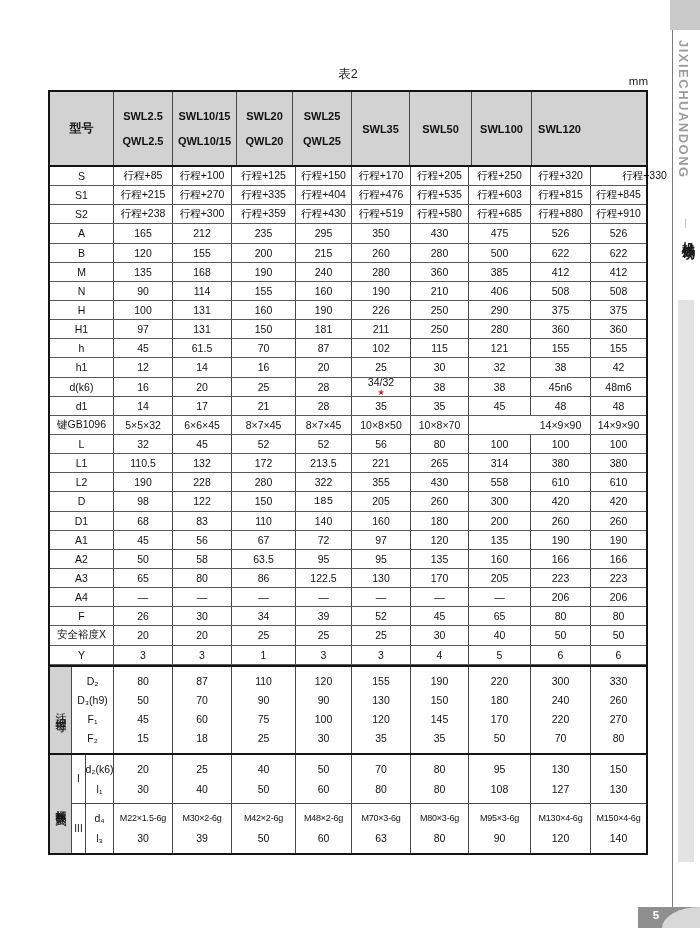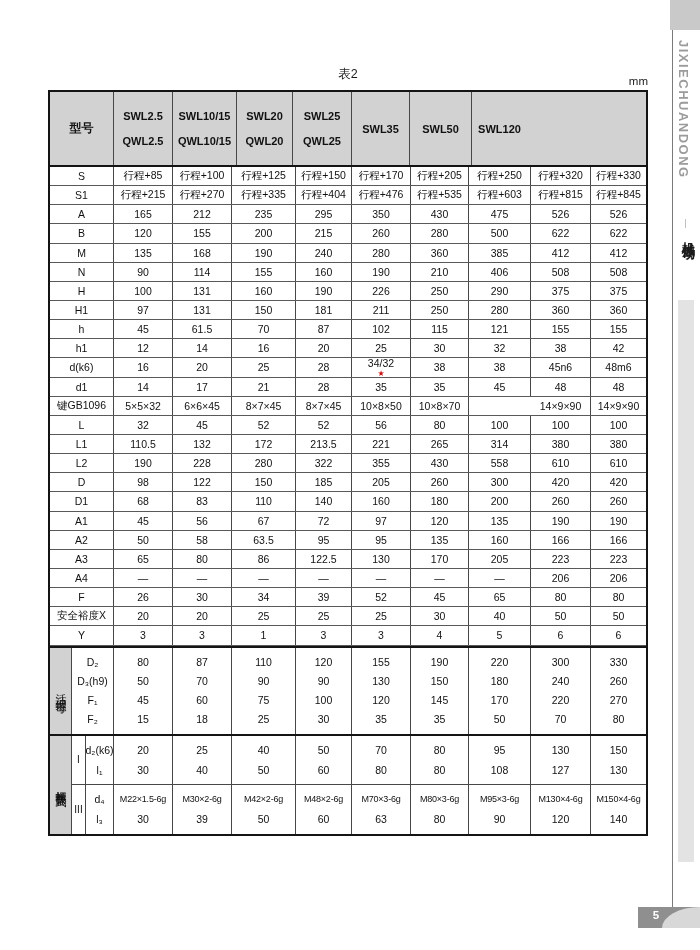--- a/index.html
+++ b/index.html
@@ -92,49 +92,64 @@
         <div class="t-cell" style="width: 59px;">
           <div>SWL25</div>
           <div>QWL25</div>
         </div>
         <div class="t-cell" style="width: 58px;">
           <div>SWL35</div>
         </div>
         <div class="t-cell" style="width: 62px;">
           <div>SWL50</div>
         </div>
+        <div class="t-cell" style="width: 60px;">
+          <div>SWL100</div>
+        </div>
         <div class="t-cell last" style="width: 55px;">
           <div>SWL120</div>
         </div>
       </div>
       <div class="t-row">
         <div class="t-cell row-label" style="width: 64px;">S</div>
         <div class="t-cell" style="width: 59px;">行程+85</div>
         <div class="t-cell" style="width: 59px;">行程+100</div>
         <div class="t-cell" style="width: 64px;">行程+125</div>
         <div class="t-cell" style="width: 56px;">行程+150</div>
         <div class="t-cell" style="width: 59px;">行程+170</div>
         <div class="t-cell" style="width: 58px;">行程+205</div>
         <div class="t-cell" style="width: 62px;">行程+250</div>
         <div class="t-cell" style="width: 60px;">行程+320</div>
-        <div class="t-cell last" style="width: 55px;">行程+330</div>
+        <div class="t-cell last" style="width: 55px; margin-left: 26px;">行程+330</div>
       </div>
       <div class="t-row">
         <div class="t-cell row-label" style="width: 64px;">S1</div>
         <div class="t-cell" style="width: 59px;">行程+215</div>
         <div class="t-cell" style="width: 59px;">行程+270</div>
         <div class="t-cell" style="width: 64px;">行程+335</div>
         <div class="t-cell" style="width: 56px;">行程+404</div>
         <div class="t-cell" style="width: 59px;">行程+476</div>
         <div class="t-cell" style="width: 58px;">行程+535</div>
         <div class="t-cell" style="width: 62px;">行程+603</div>
         <div class="t-cell" style="width: 60px;">行程+815</div>
         <div class="t-cell last" style="width: 55px;">行程+845</div>
       </div>
       <div class="t-row">
+        <div class="t-cell row-label" style="width: 64px;">S2</div>
+        <div class="t-cell" style="width: 59px;">行程+238</div>
+        <div class="t-cell" style="width: 59px;">行程+300</div>
+        <div class="t-cell" style="width: 64px;">行程+359</div>
+        <div class="t-cell" style="width: 56px;">行程+430</div>
+        <div class="t-cell" style="width: 59px;">行程+519</div>
+        <div class="t-cell" style="width: 58px;">行程+580</div>
+        <div class="t-cell" style="width: 62px;">行程+685</div>
+        <div class="t-cell" style="width: 60px;">行程+880</div>
+        <div class="t-cell last" style="width: 55px;">行程+910</div>
+      </div>
+      <div class="t-row">
         <div class="t-cell row-label" style="width: 64px;">A</div>
         <div class="t-cell" style="width: 59px;">165</div>
         <div class="t-cell" style="width: 59px;">212</div>
         <div class="t-cell" style="width: 64px;">235</div>
         <div class="t-cell" style="width: 56px;">295</div>
         <div class="t-cell" style="width: 59px;">350</div>
         <div class="t-cell" style="width: 58px;">430</div>
         <div class="t-cell" style="width: 62px;">475</div>
         <div class="t-cell" style="width: 60px;">526</div>
         <div class="t-cell last" style="width: 55px;">526</div>
@@ -293,21 +308,21 @@
         <div class="t-cell" style="width: 58px;">430</div>
         <div class="t-cell" style="width: 62px;">558</div>
         <div class="t-cell" style="width: 60px;">610</div>
         <div class="t-cell last" style="width: 55px;">610</div>
       </div>
       <div class="t-row">
         <div class="t-cell row-label" style="width: 64px;">D</div>
         <div class="t-cell" style="width: 59px;">98</div>
         <div class="t-cell" style="width: 59px;">122</div>
         <div class="t-cell" style="width: 64px;">150</div>
-        <div class="t-cell" style="width: 56px;">185</div>
+        <div class="t-cell" style="width: 56px; font-family: Liberation Mono, monospace;">185</div>
         <div class="t-cell" style="width: 59px;">205</div>
         <div class="t-cell" style="width: 58px;">260</div>
         <div class="t-cell" style="width: 62px;">300</div>
         <div class="t-cell" style="width: 60px;">420</div>
         <div class="t-cell last" style="width: 55px;">420</div>
       </div>
       <div class="t-row">
         <div class="t-cell row-label" style="width: 64px;">D1</div>
         <div class="t-cell" style="width: 59px;">68</div>
         <div class="t-cell" style="width: 59px;">83</div>

